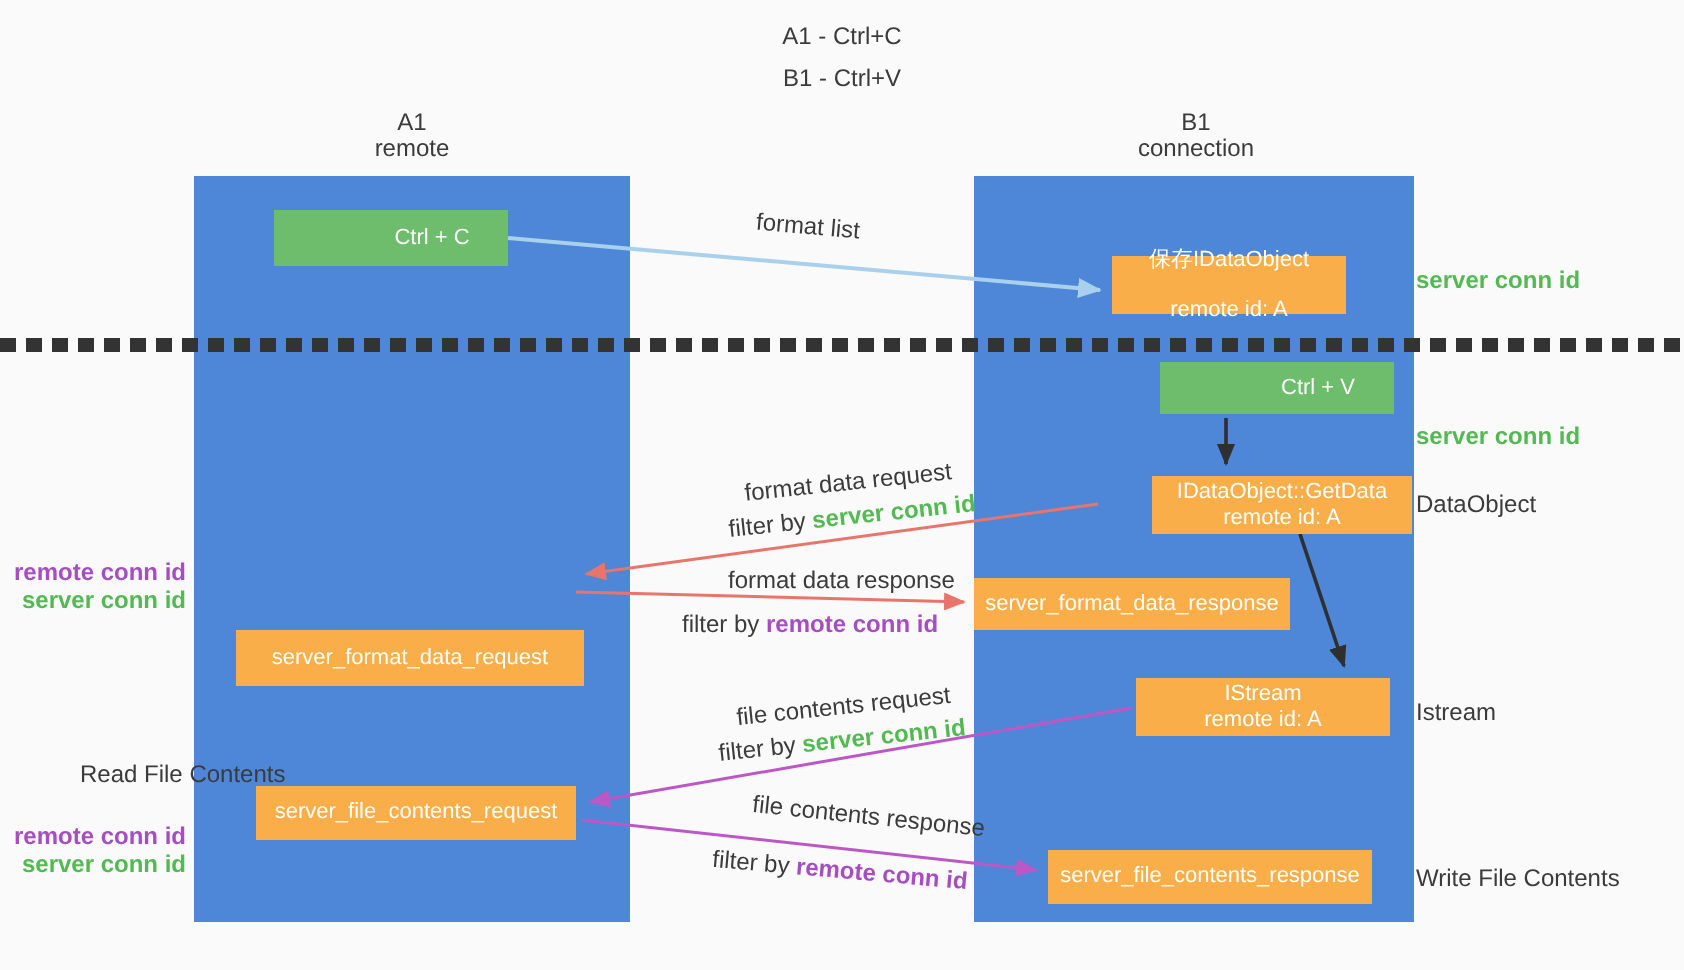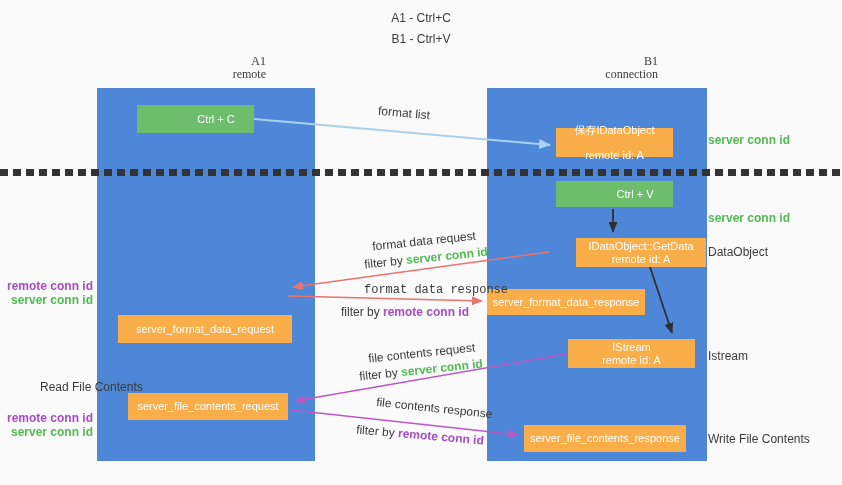--- a/index.html
+++ b/index.html
@@ -15,40 +15,40 @@
     --text-dark:#3b3b3b;
     --bg:#fafafa;
   }
   *{margin:0;padding:0;box-sizing:border-box;}
   body{font-family:"Liberation Sans",sans-serif;background:#fff;}
   .canvas{position:relative;width:842px;height:485px;background:var(--bg);overflow:hidden;}
 
   .title{position:absolute;top:8px;left:0;width:842px;text-align:center;
          color:var(--text-dark);font-size:12px;line-height:21px;}
 
-  .col-header{position:absolute;text-align:right;color:var(--text-dark);
-              font-size:12px;line-height:13px;top:55px;width:120px;font-family:Liberation Serif, serif;}
+  .col-header{position:absolute;text-align:center;color:var(--text-dark);
+              font-size:12px;line-height:13px;top:55px;width:120px;}
   .col-header.left{left:146px;}
   .col-header.right{left:538px;}
 
   .column{position:absolute;top:88px;height:373px;background:var(--column-blue);z-index:1;}
   .column.left{left:97px;width:218px;}
   .column.right{left:487px;width:220px;}
 
   .divider{position:absolute;top:169px;left:0;width:842px;height:7px;z-index:4;
            background:repeating-linear-gradient(to right,#333 0 8px,transparent 8px 13px);}
 
   .node{position:absolute;z-index:10;display:flex;flex-direction:column;justify-content:center;
         align-items:center;color:#fff;font-size:11px;line-height:13px;text-align:center;}
   .node.orange{background:var(--node-orange);}
   .node.green{background:var(--node-green);padding-left:41px;}
 
   .n-ctrl-c{left:137px;top:105px;width:117px;height:28px;}
   .n-save{left:556px;top:128px;width:117px;height:29px;gap:12px;}
-  .n-ctrl-v{left:556px;top:181px;width:117px;height:26px;}
+  .n-ctrl-v{left:580px;top:181px;width:117px;height:26px;}
   .n-getdata{left:576px;top:238px;width:130px;height:29px;}
   .n-fmt-resp{left:487px;top:289px;width:158px;height:26px;}
   .n-fmt-req{left:118px;top:277px;width:174px;height:28px;margin-top:38px;}
   .n-istream{left:568px;top:339px;width:127px;height:29px;}
   .n-file-req{left:128px;top:393px;width:160px;height:27px;}
   .n-file-resp{left:524px;top:425px;width:162px;height:27px;}
 
   svg.arrows{position:absolute;top:0;left:0;z-index:5;}
   .ln-blue{stroke:var(--arrow-lightblue);stroke-width:2;}
   .ln-black{stroke:var(--arrow-black);stroke-width:1.8;}
@@ -62,21 +62,21 @@
   .elabel{position:absolute;z-index:15;font-size:12px;color:var(--text-dark);white-space:nowrap;}
   .rot-up{transform:rotate(-6deg);}
   .rot-down{transform:rotate(6deg);}
   .rot-down-sm{transform:rotate(5deg);}
   .green-id{color:var(--accent-green);font-weight:bold;}
   .purple-id{color:var(--accent-purple);font-weight:bold;}
 
   .l-format-list{left:378px;top:106px;}
   .l-fdr{left:372px;top:234px;}
   .l-fdr-filter{left:364px;top:251px;}
-  .l-fdresp{left:364px;top:283px;font-family:Liberation Mono, monospace;}
+  .l-fdresp{left:364px;top:283px;}
   .l-fdresp-filter{left:341px;top:305px;}
   .l-fcr{left:368px;top:346px;}
   .l-fcr-filter{left:359px;top:363px;}
   .l-fcresp{left:376px;top:401px;}
   .l-fcresp-filter{left:356px;top:428px;}
 
   .side{position:absolute;z-index:15;font-size:12px;white-space:nowrap;}
   .side.right-col{left:708px;text-align:left;}
   .side.left-col{left:0;width:93px;text-align:right;}
   .s-scid-top{top:133px;}

